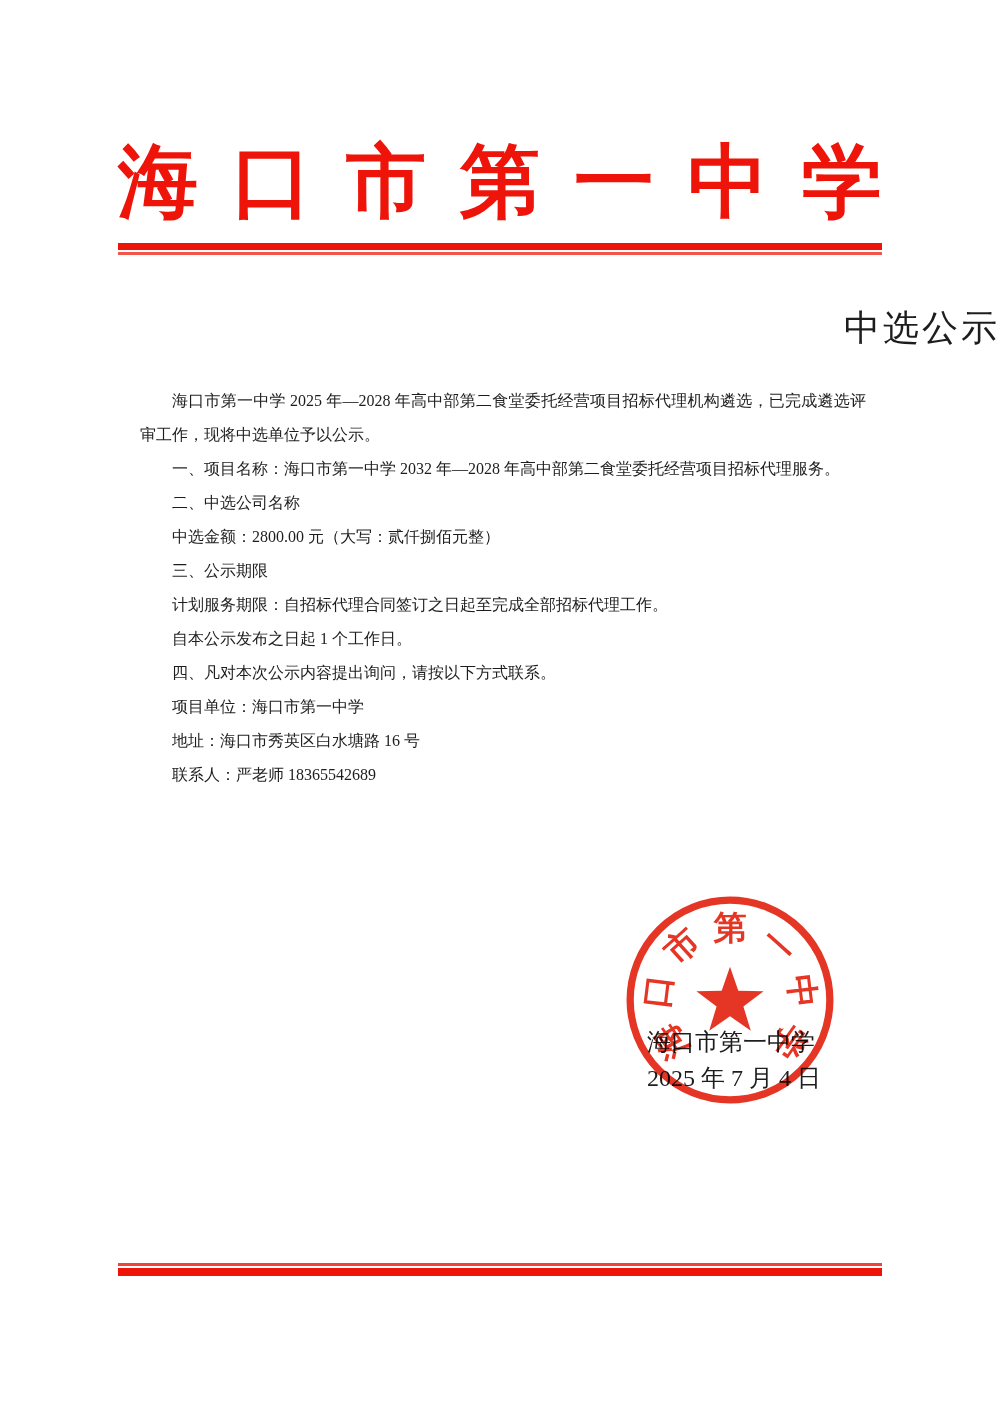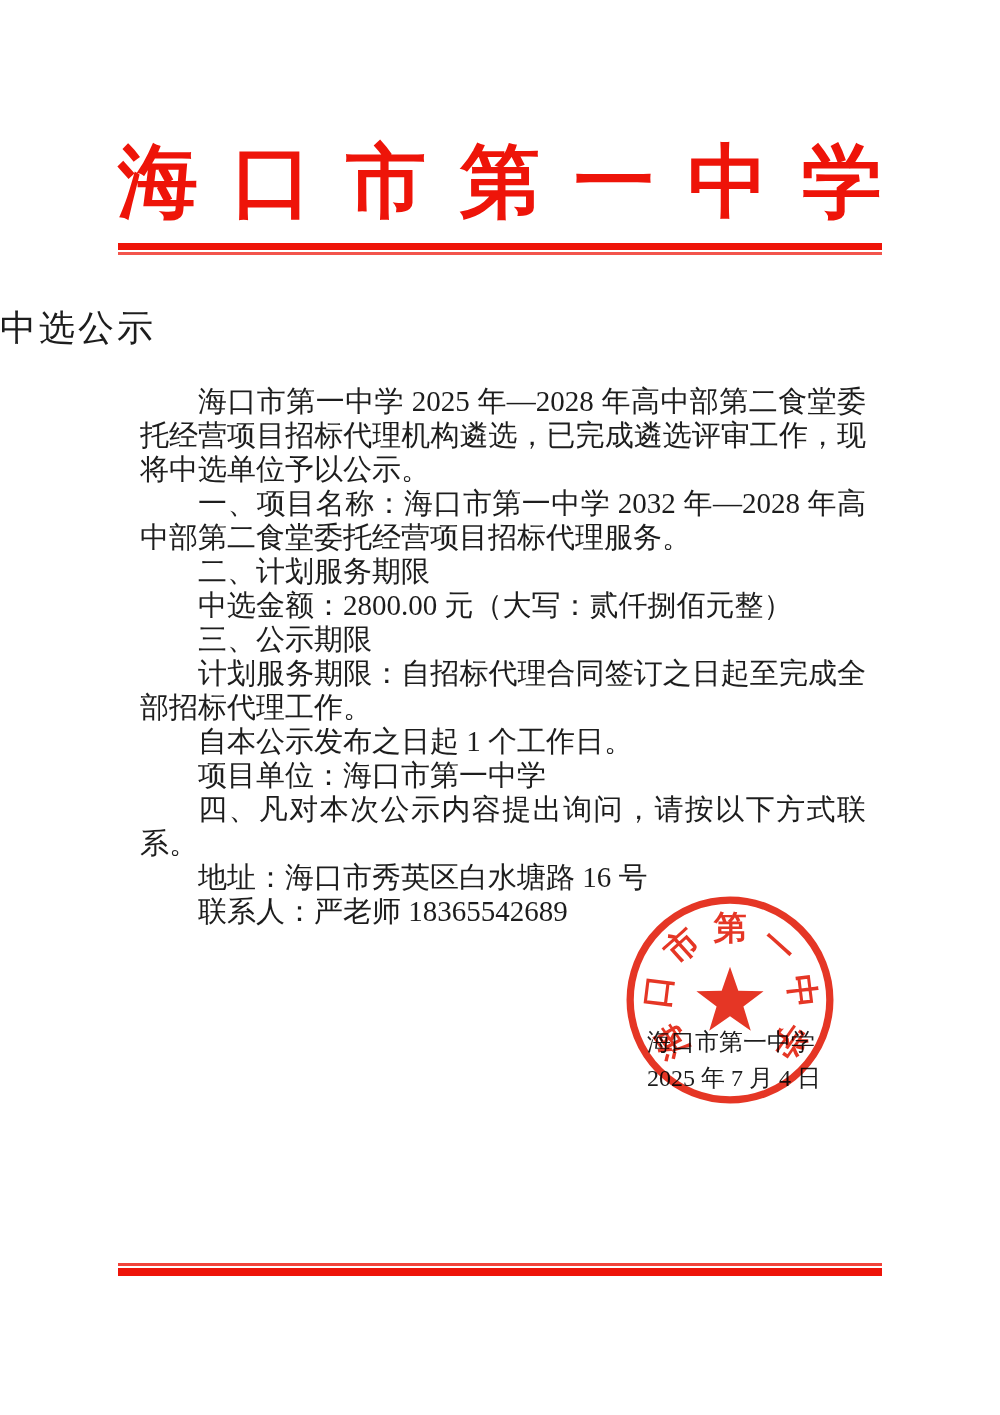--- a/index.html
+++ b/index.html
@@ -24,26 +24,26 @@
     display:flex;justify-content:space-between;
     color:var(--brand-red);font-size:80px;font-weight:bold;line-height:1.1;
   }
   
   .rule-top{position:absolute;top:243px;left:118px;width:764px;}
   .rule-top .bar-thick{height:7px;background:var(--brand-red);}
   .rule-top .bar-thin{height:3px;background:var(--brand-red);opacity:.72;margin-top:2px;}
   
   .doc-title{
     position:absolute;top:304px;left:0;width:100%;margin:0;
-    text-align:left;font-size:36px;font-weight:400;letter-spacing:3px;color:var(--ink);
+    text-align:right;font-size:36px;font-weight:400;letter-spacing:3px;color:var(--ink);
   }
   
   .body-text{
     position:absolute;top:384px;left:140px;width:726px;
-    font-size:29px;line-height:34px;color:var(--ink);text-align:justify;
+    font-size:16px;line-height:34px;color:var(--ink);text-align:justify;
   }
   .body-text p{margin:0;text-indent:2em;}
   
   .signature{
     position:absolute;left:647px;top:1024px;z-index:1;
     font-size:24px;line-height:36px;color:var(--ink);
   }
   
   .seal{
     position:absolute;left:626px;top:896px;width:208px;height:208px;z-index:2;
@@ -79,27 +79,27 @@
   <div class="rule-top">
     <div class="bar-thick"></div>
     <div class="bar-thin"></div>
   </div>
 
   <h1 class="doc-title">中选公示</h1>
 
   <main class="body-text">
     <p>海口市第一中学 2025 年—2028 年高中部第二食堂委托经营项目招标代理机构遴选，已完成遴选评审工作，现将中选单位予以公示。</p>
     <p>一、项目名称：海口市第一中学 2032 年—2028 年高中部第二食堂委托经营项目招标代理服务。</p>
-    <p>二、计划服务期限</p>
+    <p>二、中选公司名称</p>
     <p>中选金额：2800.00 元（大写：贰仟捌佰元整）</p>
     <p>三、公示期限</p>
     <p>计划服务期限：自招标代理合同签订之日起至完成全部招标代理工作。</p>
     <p>自本公示发布之日起 1 个工作日。</p>
+    <p>四、凡对本次公示内容提出询问，请按以下方式联系。</p>
     <p>项目单位：海口市第一中学</p>
-    <p>四、凡对本次公示内容提出询问，请按以下方式联系。</p>
     <p>地址：海口市秀英区白水塘路 16 号</p>
     <p>联系人：严老师 18365542689</p>
   </main>
 
   <div class="signature">
     <div>海口市第一中学</div>
     <div>2025 年 7 月 4 日</div>
   </div>
 
   <svg class="seal" viewBox="0 0 200 200" aria-hidden="true">

